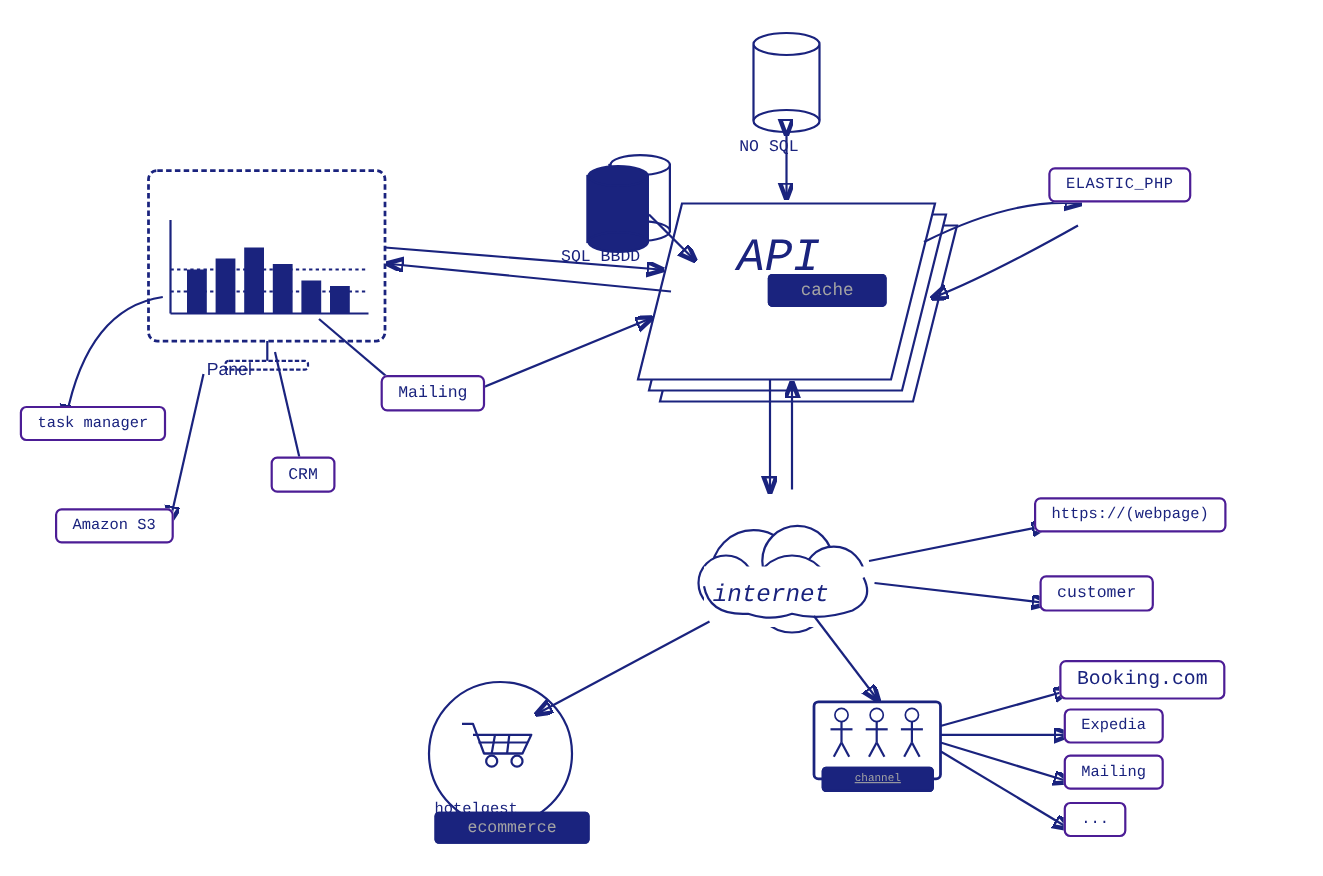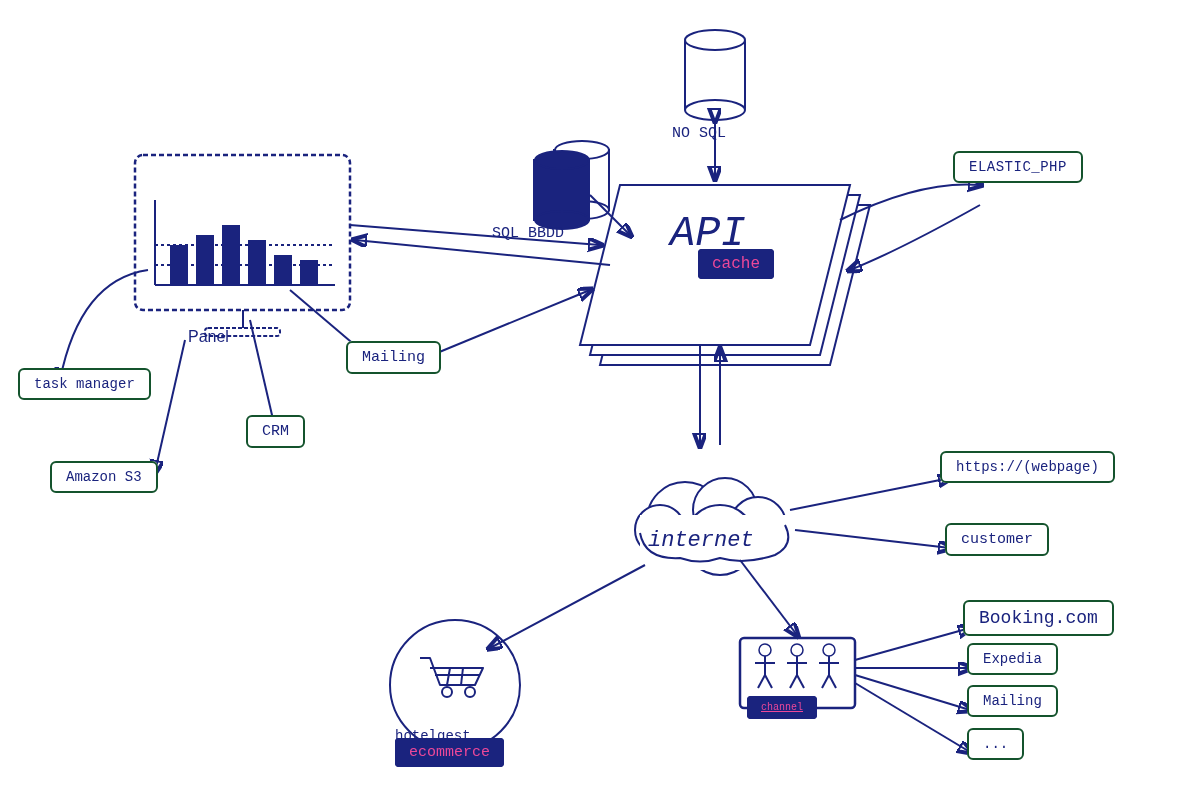--- a/index.html
+++ b/index.html
@@ -15,35 +15,35 @@
     
     .node {
       position: absolute;
       display: flex;
       align-items: center;
       justify-content: center;
       text-align: center;
     }
 
     .box {
-      border: 2px solid #14532d;
+      border: 2px solid #4c1d95;
       border-radius: 6px;
       padding: 6px 14px;
       color: #1a237e;
       font-size: 15px;
       background: #fff;
       font-family: 'Courier New', Courier, monospace;
     }
 
     .box-dark {
       background: #1a237e;
-      color: #ec4899;
+      color: #a3a3a3;
       border: 2px solid #1a237e;
       border-radius: 4px;
-      padding: 4px 12px;
+      padding: 4px 28px;
       font-size: 15px;
       font-family: 'Courier New', Courier, monospace;
     }
 
     
     svg.arrows {
       position: absolute;
       top: 0; left: 0;
       width: 1203px;
       height: 796px;
@@ -195,21 +195,21 @@
   <line x1="855" y1="683" x2="970" y2="752" stroke="#1a237e" stroke-width="2" marker-end="url(#arrow)"></line>
 
   <line x1="420" y1="360" x2="590" y2="290" stroke="#1a237e" stroke-width="2" marker-end="url(#arrow)"></line>
 
 </svg>
 
 <div class="node" style="position:absolute; top:125px; left:672px; color:#1a237e; font-size:15px; font-family:'Courier New',monospace;">
   <span>NO SQL</span>
 </div>
 
-<div class="node" style="position:absolute; top:225px; left:492px; color:#1a237e; font-size:15px; font-family:'Courier New',monospace;text-align:center;">
+<div class="node" style="position:absolute; top:225px; left:510px; color:#1a237e; font-size:15px; font-family:'Courier New',monospace;text-align:center;">
   <span>SQL BBDD</span>
 </div>
 
 <div style="position:absolute; top:210px; left:670px; color:#1a237e; font-size:42px; font-family:'Courier New',monospace; font-style:italic;">
   <span>API</span>
 </div>
 
 <div style="position:absolute; top:255px; left:698px;">
   <span class="box-dark" style="font-size:16px;">cache</span>
 </div>

